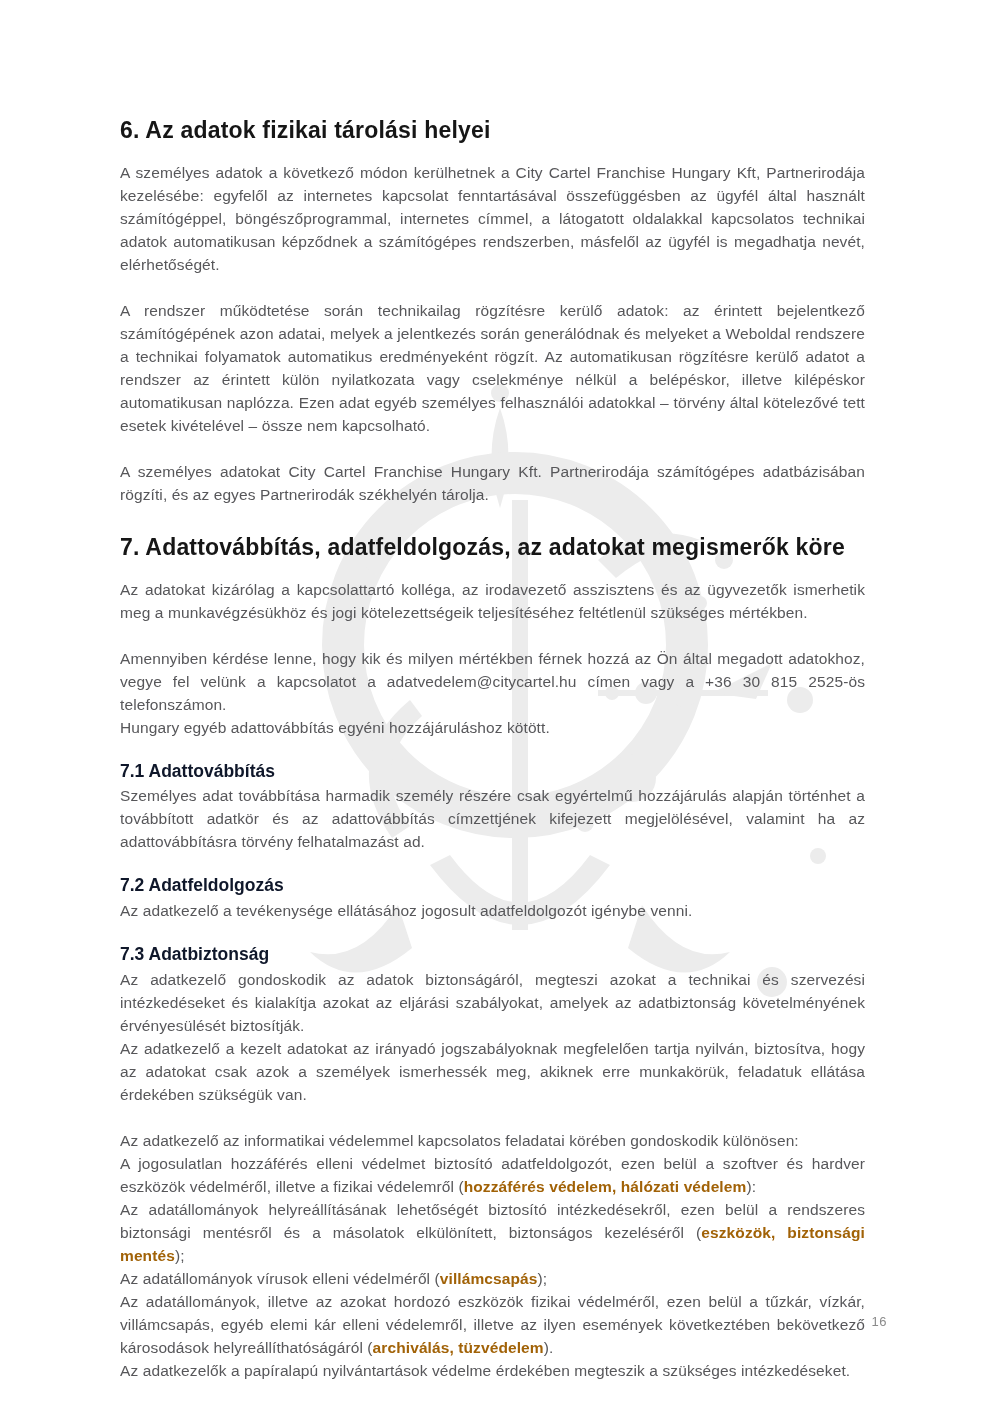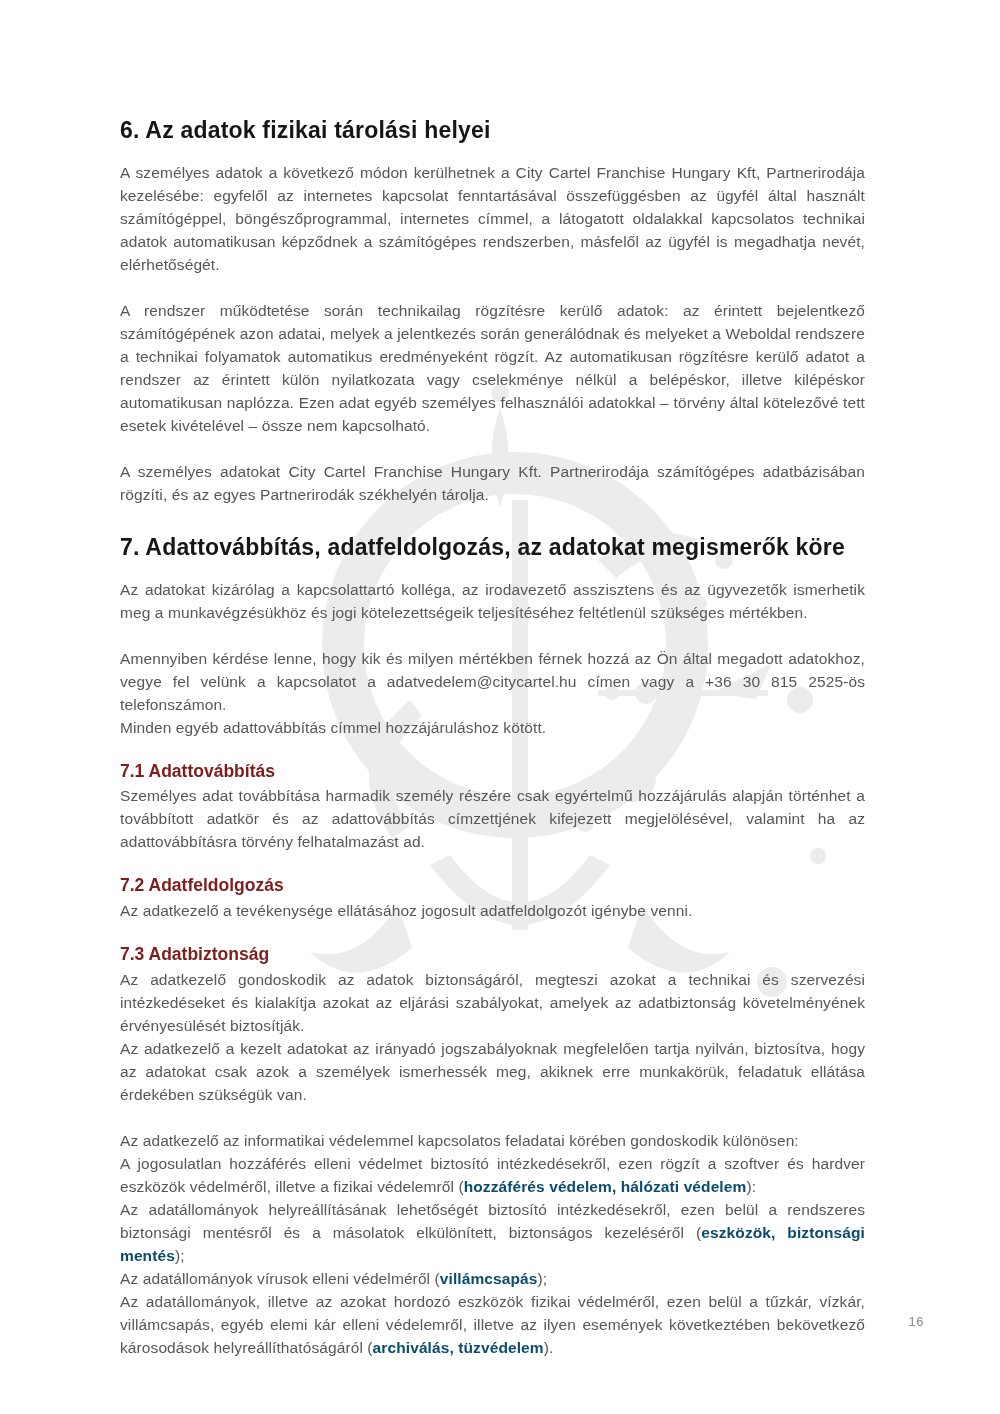--- a/index.html
+++ b/index.html
@@ -3,54 +3,53 @@
 <meta charset="utf-8">
 <title>Adatvédelmi tájékoztató – 16. oldal</title>
 <style>
   html,body{margin:0;padding:0;background:#ffffff;}
   .page{
     position:relative;
     width:887px;height:1414px;
     background:#ffffff;
     overflow:hidden;
     font-family:"Liberation Sans","DejaVu Sans",sans-serif;
-    padding-left:37px;
   }
   .watermark{
     position:absolute;left:0;top:0;width:1000px;height:1414px;
     z-index:0;pointer-events:none;
   }
   .content{
     position:absolute;left:120px;top:116px;width:760px;
     z-index:1;
   }
   h2.h1{
     font-size:23px;line-height:1.25;
     font-weight:800;
     color:#161616;
     letter-spacing:.2px;
     margin:0 0 16px 0;
   }
   h2.h1.sec7{margin-top:27px;}
   h3.h3{
     font-size:17.5px;line-height:1.3;
     font-weight:700;
-    color:#7f1d1d;
+    color:#0f172a;
     margin:21px 0 2px 0;
   }
   p.p,p.pt{
     font-size:15.5px;line-height:23px;
     color:#57575a;
     text-align:justify;
     letter-spacing:.1px;
     margin:0 15px 23px 0;
   }
   p.pt{margin-bottom:0;}
   .gap{height:23px;}
-  .b{font-weight:700;color:#0c4a6e;}
+  .b{font-weight:700;color:#a16207;}
   .page-number{
     position:absolute;left:0;right:0;top:1314px;
     text-align:right;
     font-size:13px;color:#8a8a8a;
     z-index:1;letter-spacing:.5px;
   }
 </style>
 </head>
 <body>
 
@@ -91,30 +90,31 @@
   </svg>
 
   <div class="content">
       <h2 class="h1"><span>6. Az adatok fizikai tárolási helyei</span></h2>
       <p class="p"><span>A személyes adatok a következő módon kerülhetnek a City Cartel Franchise Hungary Kft, Partnerirodája kezelésébe: egyfelől az internetes kapcsolat fenntartásával összefüggésben az ügyfél által használt számítógéppel, böngészőprogrammal, internetes címmel, a látogatott oldalakkal kapcsolatos technikai adatok automatikusan képződnek a számítógépes rendszerben, másfelől az ügyfél is megadhatja nevét, elérhetőségét.</span></p>
       <p class="p"><span>A rendszer működtetése során technikailag rögzítésre kerülő adatok: az érintett bejelentkező számítógépének azon adatai, melyek a jelentkezés során generálódnak és melyeket a Weboldal rendszere a technikai folyamatok automatikus eredményeként rögzít. Az automatikusan rögzítésre kerülő adatot a rendszer az érintett külön nyilatkozata vagy cselekménye nélkül a belépéskor, illetve kilépéskor automatikusan naplózza. Ezen adat egyéb személyes felhasználói adatokkal – törvény által kötelezővé tett esetek kivételével – össze nem kapcsolható.</span></p>
       <p class="p"><span>A személyes adatokat City Cartel Franchise Hungary Kft. Partnerirodája számítógépes adatbázisában rögzíti, és az egyes Partnerirodák székhelyén tárolja.</span></p>
       <h2 class="h1 sec7"><span>7. Adattovábbítás, adatfeldolgozás, az adatokat megismerők köre</span></h2>
       <p class="p"><span>Az adatokat kizárólag a kapcsolattartó kolléga, az irodavezető asszisztens és az ügyvezetők ismerhetik meg a munkavégzésükhöz és jogi kötelezettségeik teljesítéséhez feltétlenül szükséges mértékben.</span></p>
       <p class="pt"><span>Amennyiben kérdése lenne, hogy kik és milyen mértékben férnek hozzá az Ön által megadott adatokhoz, vegye fel velünk a kapcsolatot a adatvedelem@citycartel.hu címen vagy a +36 30 815 2525-ös telefonszámon.</span></p>
-      <p class="pt"><span>Minden egyéb adattovábbítás címmel hozzájáruláshoz kötött.</span></p>
+      <p class="pt"><span>Hungary egyéb adattovábbítás egyéni hozzájáruláshoz kötött.</span></p>
       <h3 class="h3"><span>7.1 Adattovábbítás</span></h3>
       <p class="pt"><span>Személyes adat továbbítása harmadik személy részére csak egyértelmű hozzájárulás alapján történhet a továbbított adatkör és az adattovábbítás címzettjének kifejezett megjelölésével, valamint ha az adattovábbításra törvény felhatalmazást ad.</span></p>
       <h3 class="h3"><span>7.2 Adatfeldolgozás</span></h3>
       <p class="pt"><span>Az adatkezelő a tevékenysége ellátásához jogosult adatfeldolgozót igénybe venni.</span></p>
       <h3 class="h3"><span>7.3 Adatbiztonság</span></h3>
       <p class="pt"><span>Az adatkezelő gondoskodik az adatok biztonságáról, megteszi azokat a technikai és szervezési intézkedéseket és kialakítja azokat az eljárási szabályokat, amelyek az adatbiztonság követelményének érvényesülését biztosítják.</span></p>
       <p class="pt"><span>Az adatkezelő a kezelt adatokat az irányadó jogszabályoknak megfelelően tartja nyilván, biztosítva, hogy az adatokat csak azok a személyek ismerhessék meg, akiknek erre munkakörük, feladatuk ellátása érdekében szükségük van.</span></p>
       <div class="gap"></div>
       <p class="pt"><span>Az adatkezelő az informatikai védelemmel kapcsolatos feladatai körében gondoskodik különösen:</span></p>
-      <p class="pt"><span>A jogosulatlan hozzáférés elleni védelmet biztosító intézkedésekről, ezen rögzít a szoftver és hardver eszközök védelméről, illetve a fizikai védelemről (</span><span class="b">hozzáférés védelem, hálózati védelem</span><span>):</span></p>
+      <p class="pt"><span>A jogosulatlan hozzáférés elleni védelmet biztosító adatfeldolgozót, ezen belül a szoftver és hardver eszközök védelméről, illetve a fizikai védelemről (</span><span class="b">hozzáférés védelem, hálózati védelem</span><span>):</span></p>
       <p class="pt"><span>Az adatállományok helyreállításának lehetőségét biztosító intézkedésekről, ezen belül a rendszeres biztonsági mentésről és a másolatok elkülönített, biztonságos kezeléséről (</span><span class="b">eszközök, biztonsági mentés</span><span>);</span></p>
       <p class="pt"><span>Az adatállományok vírusok elleni védelméről (</span><span class="b">villámcsapás</span><span>);</span></p>
       <p class="pt"><span>Az adatállományok, illetve az azokat hordozó eszközök fizikai védelméről, ezen belül a tűzkár, vízkár, villámcsapás, egyéb elemi kár elleni védelemről, illetve az ilyen események következtében bekövetkező károsodások helyreállíthatóságáról (</span><span class="b">archiválás, tüzvédelem</span><span>).</span></p>
+      <p class="pt"><span>Az adatkezelők a papíralapú nyilvántartások védelme érdekében megteszik a szükséges intézkedéseket.</span></p>
     </div>
 
   <div class="page-number">16</div>
 </div>
 
 </body></html>

